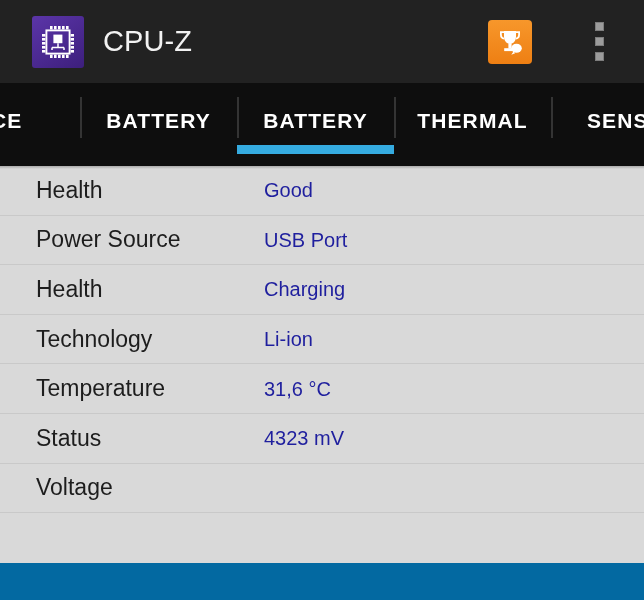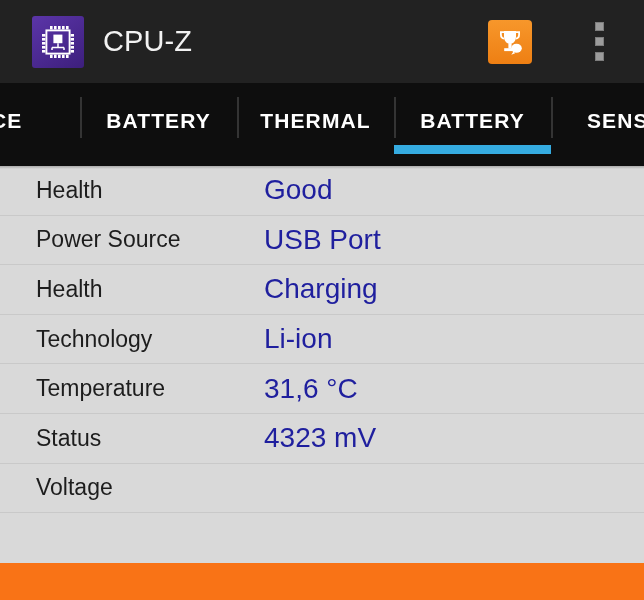--- a/index.html
+++ b/index.html
@@ -138,21 +138,21 @@
 
   .tab-device  { width: 80px;  justify-content: flex-start; padding-left: 0; }
   .tab-device .tab-label { margin-left: -31px; }
   .tab-system  { width: 157px; }
   .tab-battery { width: 157px; }
   .tab-thermal { width: 157px; }
   .tab-sensors { width: 120px; justify-content: flex-start; padding-left: 36px; }
 
   
   .table {
-    background: #f97316;
+    background: #0369a1;
     height: 434px;
     position: relative;
   }
   .row {
     height: 49.6px;
     display: flex;
     align-items: center;
     box-sizing: border-box;
     border-bottom: 1px solid #c9c9c9;
     background: #d9d9d9;
@@ -164,21 +164,21 @@
     flex: none;
     color: #1d1d1d;
     font-size: 23px;
     line-height: 1;
     padding-left: 20px;
     box-sizing: border-box;
     white-space: nowrap;
   }
   .row-value {
     color: #1f1f9e;
-    font-size: 28px;
+    font-size: 20px;
     line-height: 1;
     white-space: nowrap;
   }
   .table-top-shadow {
     position: absolute;
     left: 0; right: 0; top: 0;
     height: 3px;
     background: linear-gradient(180deg, rgba(0,0,0,0.22), rgba(0,0,0,0));
     pointer-events: none;
   }
@@ -255,29 +255,29 @@
   <div class="tabbar">
 
     <div class="tab tab-device">
       <span class="tab-label">VICE</span>
     </div>
 
     <div class="tab tab-system">
       <span class="tab-label">BATTERY</span>
     </div>
 
-    <div class="tab tab-thermal">
-      <span class="tab-label">THERMAL</span>
-    </div>
-
     <div class="tab tab-battery active">
       <span class="tab-label">BATTERY</span>
       <span class="tab-underline"></span>
     </div>
 
+    <div class="tab tab-thermal">
+      <span class="tab-label">THERMAL</span>
+    </div>
+
     <div class="tab tab-sensors">
       <span class="tab-label">SENS</span>
     </div>
   </div>
 
   <div class="table">
     <div class="table-top-shadow"></div>
 
     <div class="row">
       <div class="row-label">Health</div>

